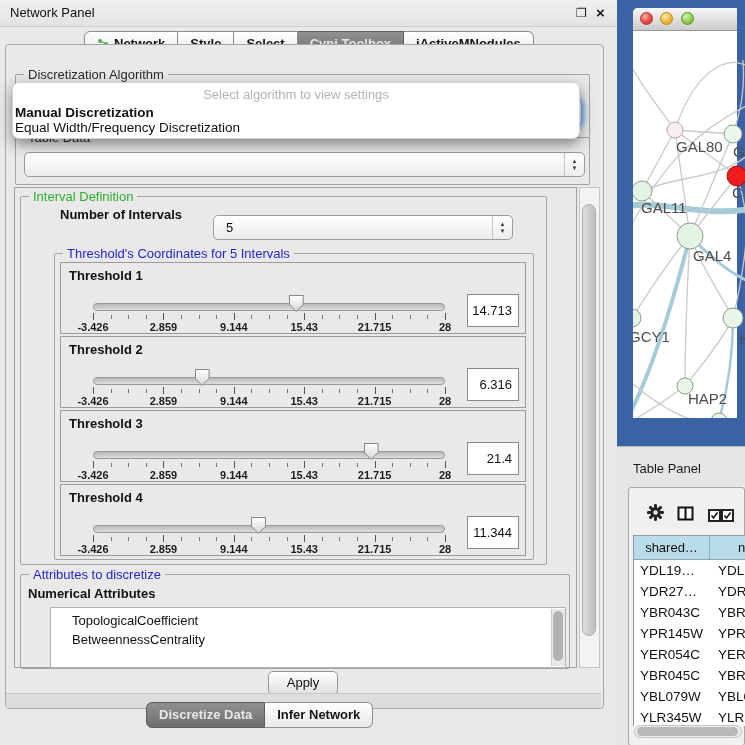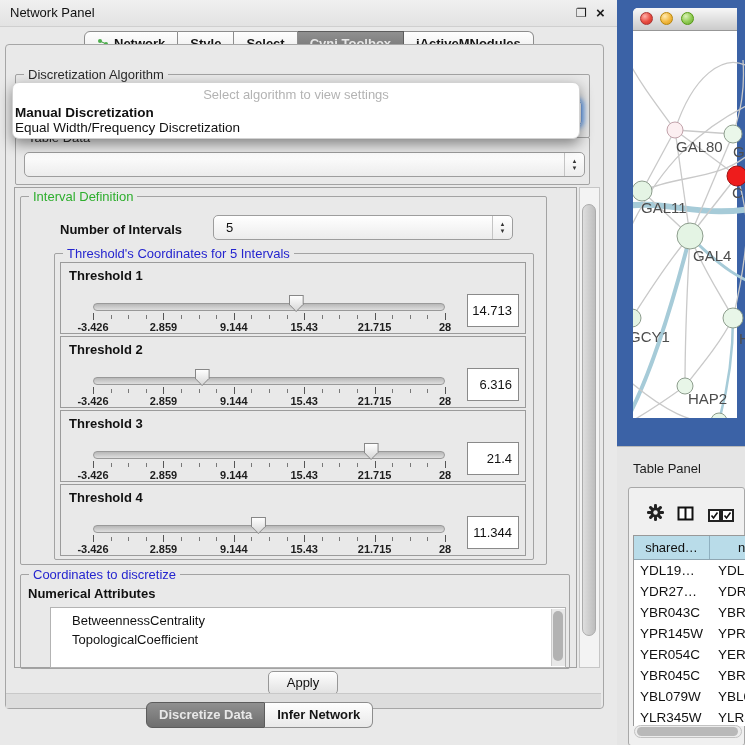--- a/index.html
+++ b/index.html
@@ -160,21 +160,21 @@
 </div>
 
 <div class="abs" id="scrollarea"></div>
 <div class="abs" id="vscroll">
     <div class="thumb"></div>
   </div>
 
 <div class="grp" style="left:20px;top:196px;width:525px;height:367px">
   <span class="gt green">Interval Definition</span>
 </div>
-<div class="abs boldlbl" style="left:60px;top:217px;line-height:25px">Number of Intervals</div>
+<div class="abs boldlbl" style="left:60px;top:202px;line-height:25px">Number of Intervals</div>
 <div class="combo" style="left:213px;top:215px;width:300px;height:25px">
   <span class="val" style="left:12px">5</span>
   <span class="step">
       <span>▲</span>
       <span>▼</span>
     </span>
 </div>
 
 <div class="grp" style="left:54px;top:253px;width:478px;height:305px">
   <span class="gt blue">Threshold's Coordinates for 5 Intervals</span>
@@ -332,26 +332,26 @@
         <span style="left: 140.8px;">9.144</span>
         <span style="left: 211.2px;">15.43</span>
         <span style="left: 281.6px;">21.715</span>
         <span style="left: 352px;">28</span>
       </div>
     <input class="vfield" readonly="" value="11.344" style="">
   </div>
   </div>
 
 <div class="grp" style="left:20px;top:574px;width:548px;height:93px">
-  <span class="gt blue">Coordinates to discretize</span>
+  <span class="gt blue">Attributes to discretize</span>
 </div>
 <div class="abs boldlbl" style="left:28px;top:586px">Numerical Attributes</div>
 <div class="abs" id="attr-list">
+    <div>TopologicalCoefficient</div>
     <div>BetweennessCentrality</div>
-    <div>TopologicalCoefficient</div>
   </div>
 <div class="abs" id="attr-sb">
     <div class="thumb"></div>
   </div>
 
 <div class="abs" id="apply-btn">Apply</div>
 <div class="abs" id="bottomstrip"></div>
 <div class="tabgroup" id="bottom-tabs" style="left:146px;top:702px">
     <div class="tab sel"><span>Discretize Data</span></div>
     <div class="tab"><span>Infer Network</span></div>

